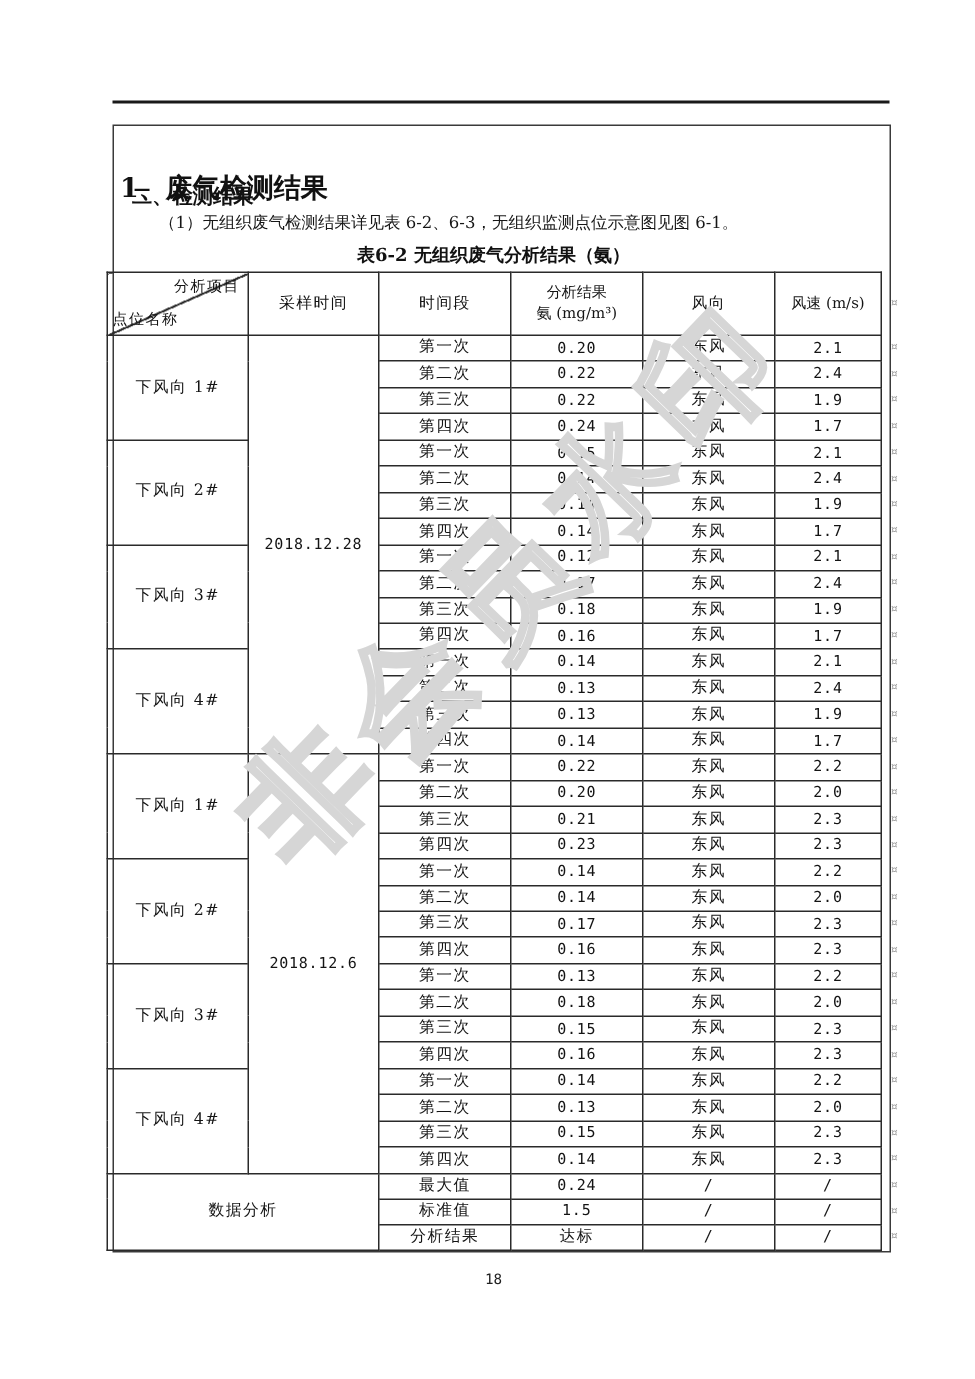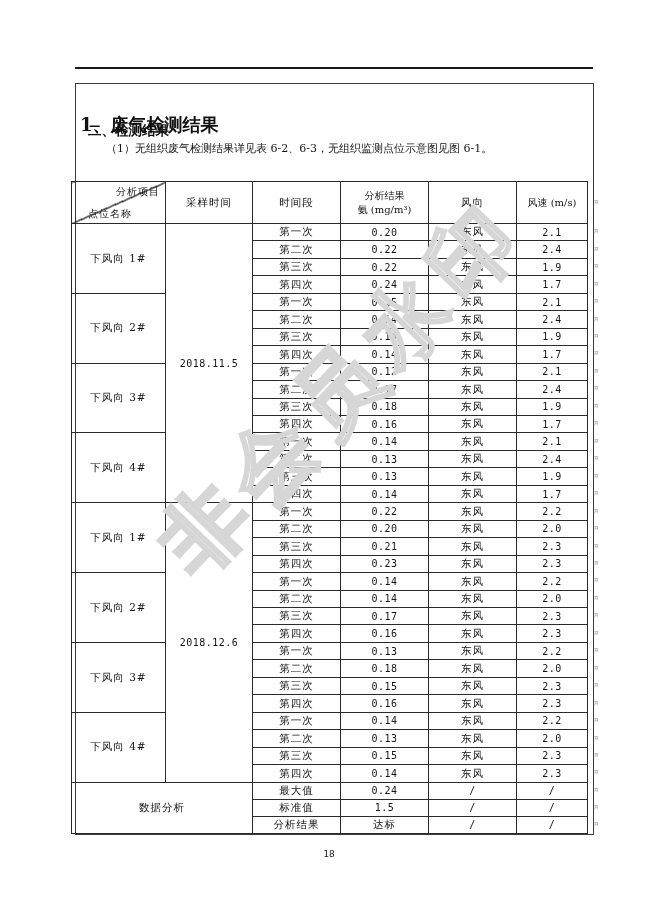--- a/index.html
+++ b/index.html
@@ -22,21 +22,21 @@
   table.results th,table.results td{border:1px solid #2a2a2a;padding:0;text-align:center;
                 vertical-align:middle;overflow:hidden;font-weight:normal;line-height:1.1;}
   tr.hrow{height:42px;}
   tr.drow{height:17.46px;}
   tr.arow{height:17px;}
   .num{font-family:"DejaVu Sans Mono","Liberation Mono",monospace;font-size:10px;letter-spacing:0.5px;}
   .cjk{font-size:10.5px;letter-spacing:1px;}
   .diag{position:relative;background:
         linear-gradient(to bottom right,transparent calc(50% - 0.7px),#2a2a2a calc(50% - 0.7px),#2a2a2a calc(50% + 0.7px),transparent calc(50% + 0.7px));}
   .diag-top{position:absolute;top:4px;right:5px;font-size:10px;letter-spacing:1px;}
-  .diag-bottom{position:absolute;bottom:4px;left:16px;font-size:10px;letter-spacing:1px;text-align:center;}
+  .diag-bottom{position:absolute;bottom:4px;left:3px;font-size:10px;letter-spacing:1px;text-align:center;}
   .result-h div{line-height:1.35;}
   
   .watermark{position:absolute;left:72px;top:332px;width:540px;height:110px;line-height:110px;
              text-align:center;transform:rotate(-46deg);font-size:84px;letter-spacing:12px;
              font-weight:bold;color:#e2e2e2;-webkit-text-fill-color:transparent;
              -webkit-text-stroke:3px #d6d6d6;pointer-events:none;z-index:5;white-space:nowrap;}
   
   .end-mark{position:absolute;left:594px;font-size:7px;color:#9a9a9a;
             font-family:"DejaVu Sans",sans-serif;line-height:1;}
   .page-number{position:absolute;left:71px;top:848px;width:516px;text-align:center;
@@ -47,20 +47,21 @@
 
 <div class="page">
 
   <div class="header-rule"></div>
 
   <div class="frame"></div>
 
   <div class="h1">二、检测结果</div>
   <div class="h2">1、废气检测结果</div>
   <div class="para">（1）无组织废气检测结果详见表 6-2、6-3，无组织监测点位示意图见图 6-1。</div>
+  <div class="tbl-title">表6-2  无组织废气分析结果（氨）</div>
 
   <table class="results">
     <colgroup>
       <col style="width:94px">
         <col style="width:87px">
         <col style="width:88px">
       <col style="width:88px">
         <col style="width:88px">
         <col style="width:71px">
     </colgroup>
@@ -76,21 +77,21 @@
           <div>分析结果</div>
           <div>氨 (mg/m³)</div>
         </th>
         <th class="cjk">风向</th>
         <th>风速 (m/s)</th>
       </tr>
     </thead>
     <tbody id="tbody">
         <tr class="drow">
           <td class="cjk" rowspan="4">下风向 1#</td>
-          <td class="num" rowspan="16">2018.11.5</td>
+          <td class="num" rowspan="16">2018.12.28</td>
           <td class="cjk">第一次</td>
           <td class="num">0.20</td>
           <td class="cjk">东风</td>
           <td class="num">2.1</td>
         </tr>
         <tr class="drow">
           <td class="cjk">第二次</td>
           <td class="num">0.22</td>
           <td class="cjk">东风</td>
           <td class="num">2.4</td>

